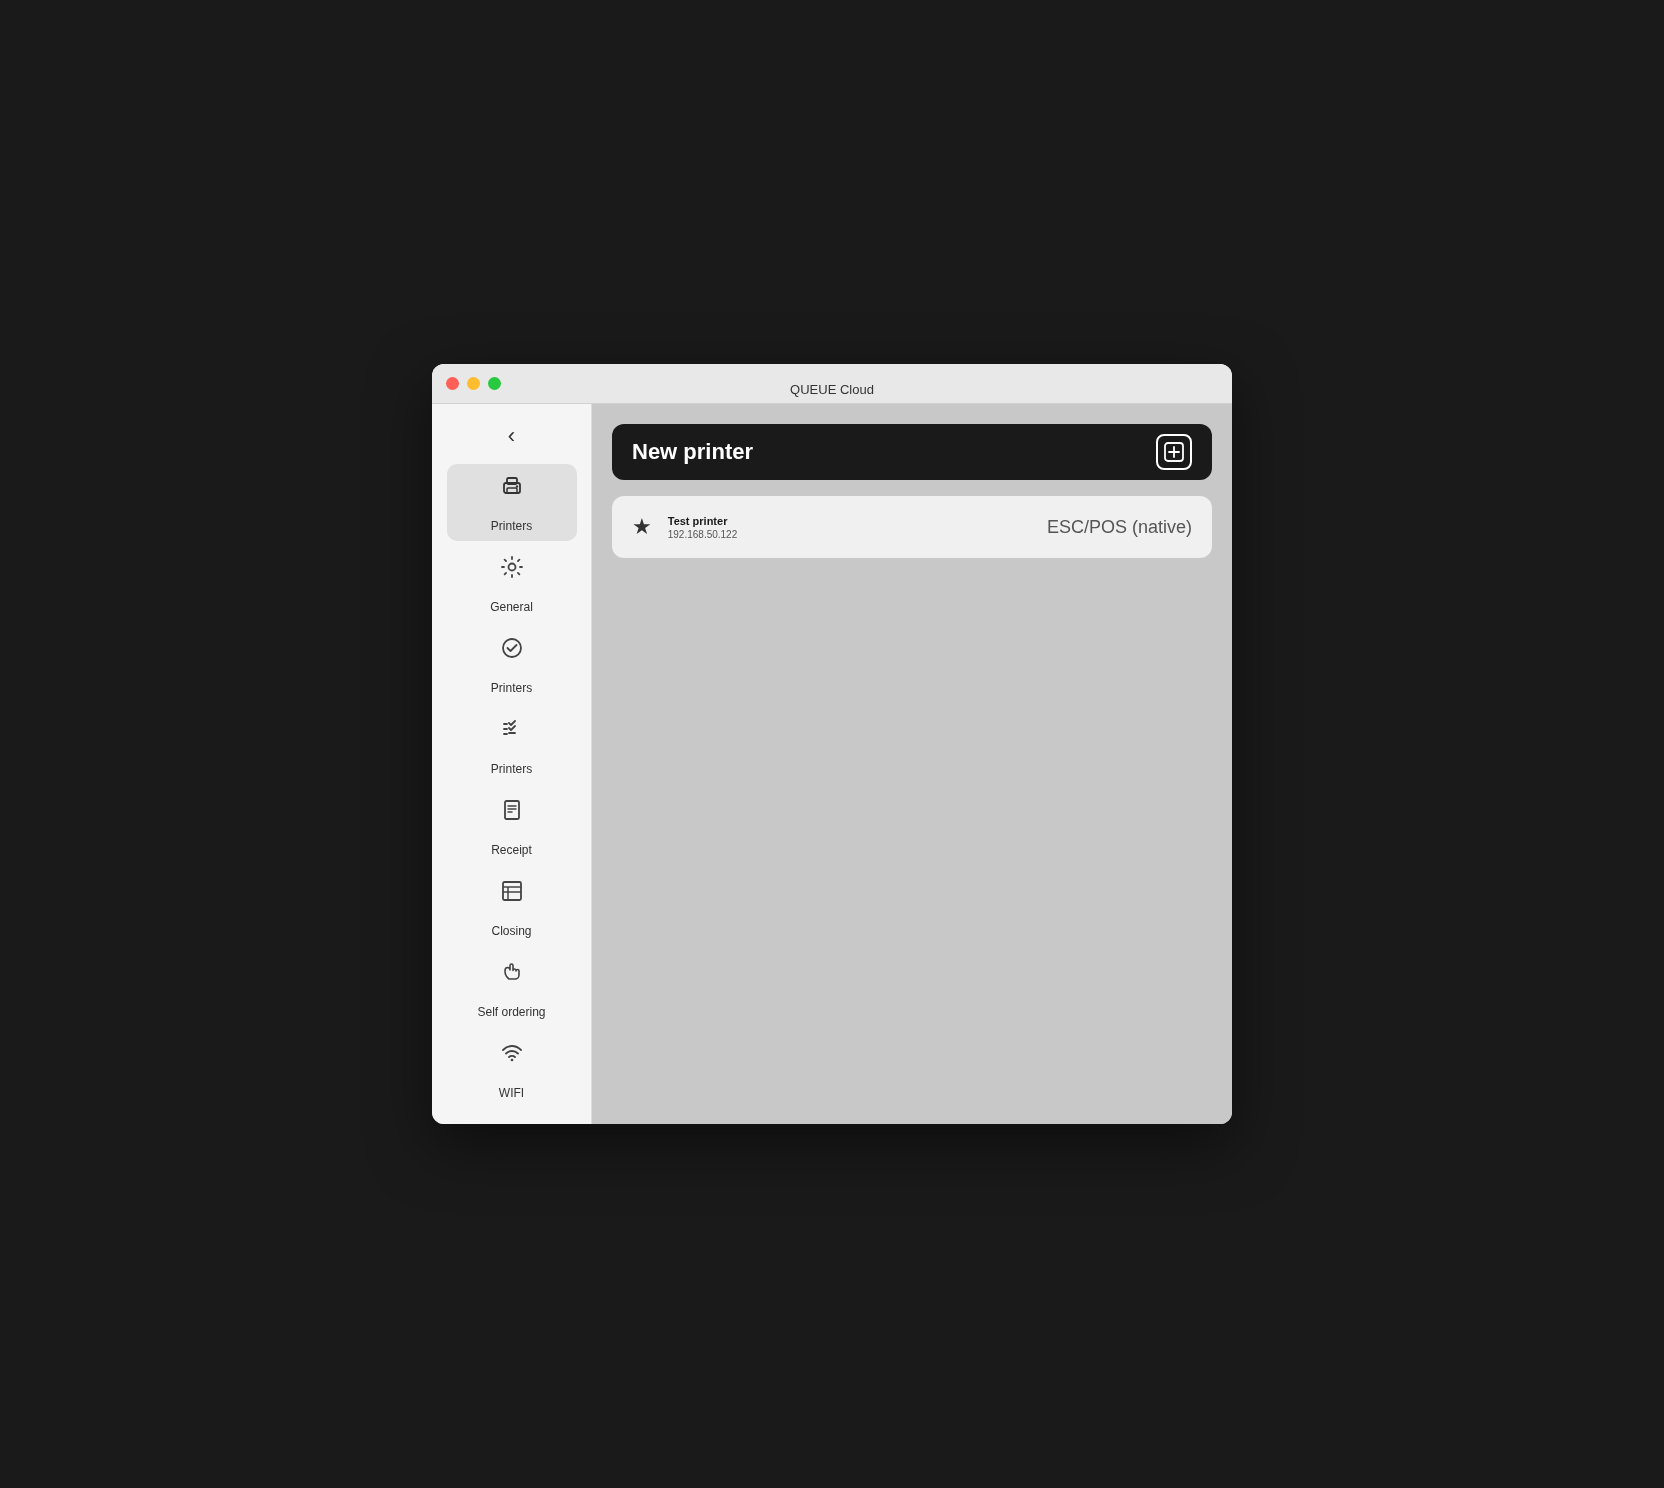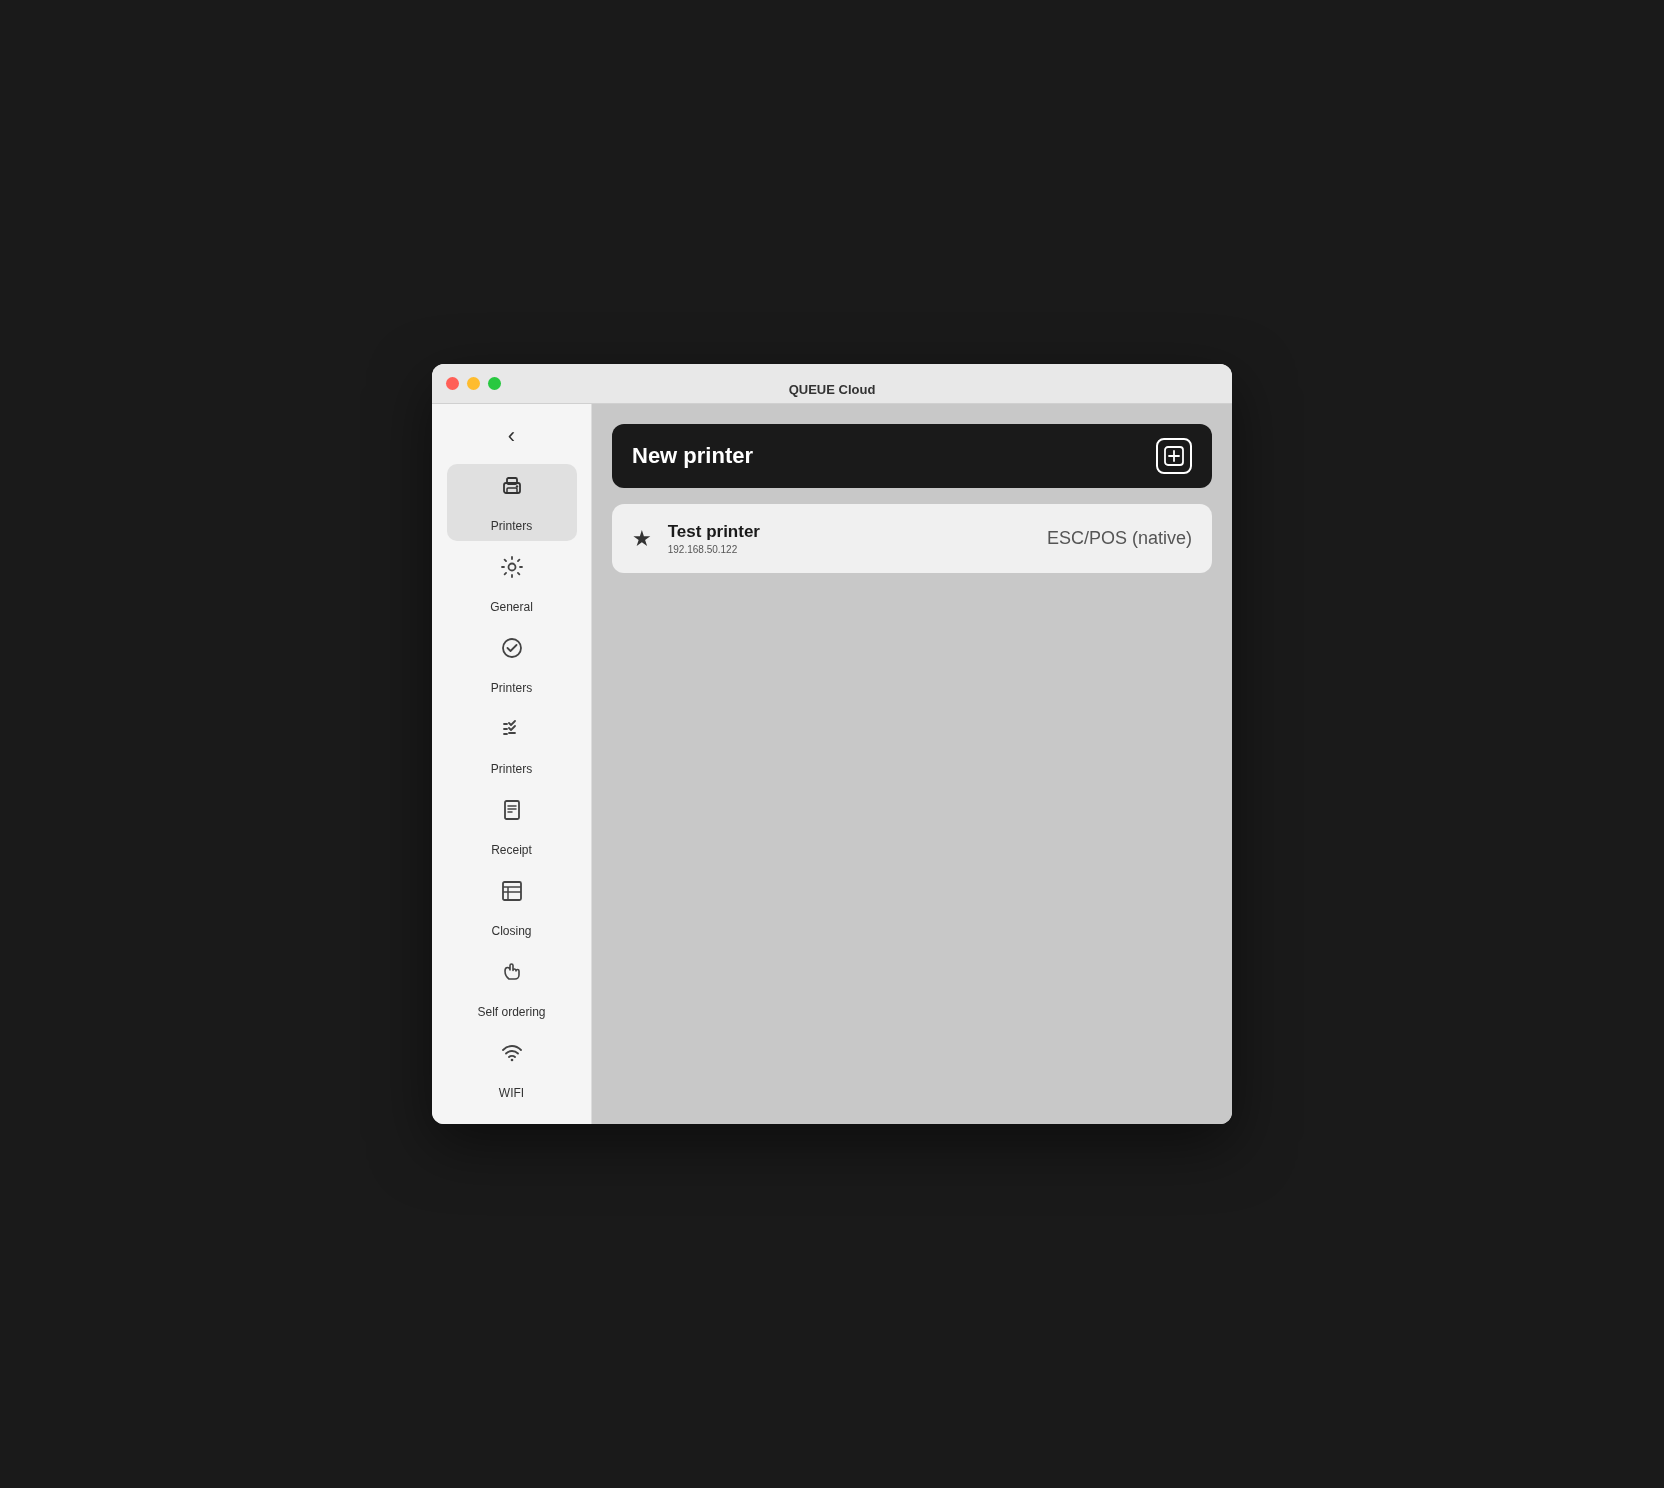--- a/index.html
+++ b/index.html
@@ -50,21 +50,21 @@
       border: none;
       cursor: pointer;
     }
 
     .btn-close { background: #ff5f57; }
     .btn-minimize { background: #febc2e; }
     .btn-maximize { background: #28c840; }
 
     .titlebar-title {
       font-size: 13px;
-      font-weight: 700;
+      font-weight: 400;
       color: #333;
       margin-top: 12px;
     }
 
     .app-body {
       display: flex;
       flex: 1;
       overflow: hidden;
     }
 
@@ -131,21 +131,21 @@
       flex: 1;
       background: #c8c8c8;
       padding: 20px;
       overflow-y: auto;
     }
 
     .new-printer-bar {
       background: #1a1a1a;
       border-radius: 12px;
       padding: 0 20px;
-      height: 64px;
+      height: 56px;
       display: flex;
       align-items: center;
       justify-content: space-between;
       margin-bottom: 16px;
     }
 
     .new-printer-label {
       color: #ffffff;
       font-size: 22px;
       font-weight: 600;
@@ -177,21 +177,21 @@
     .star-icon {
       font-size: 22px;
       color: #333;
     }
 
     .printer-info {
       flex: 1;
     }
 
     .printer-name {
-      font-size: 17px;
+      font-size: 11px;
       font-weight: 600;
       color: #1a1a1a;
       margin-bottom: 2px;
     }
 
     .printer-ip {
       font-size: 10px;
       color: #555;
     }
 

